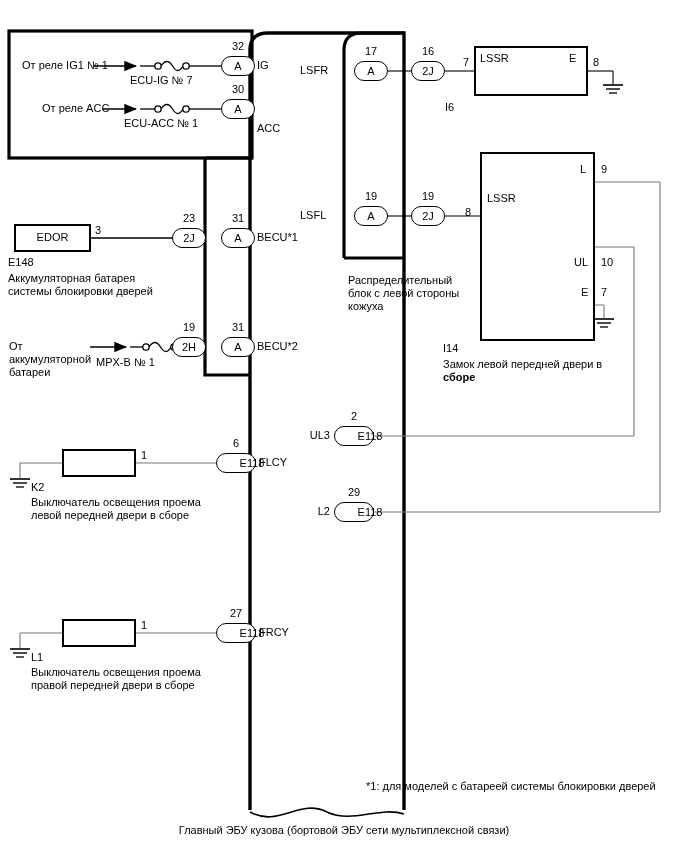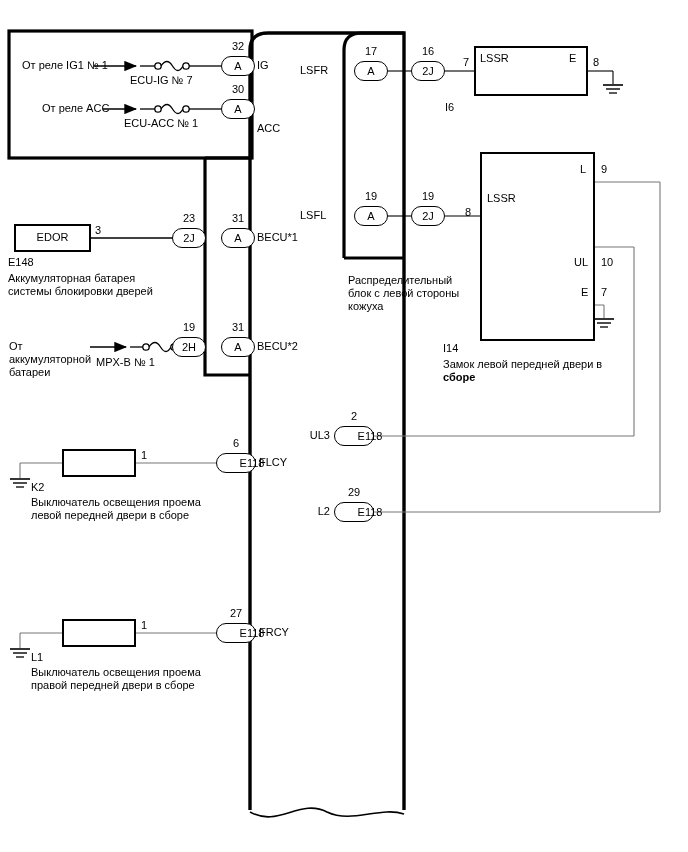--- a/index.html
+++ b/index.html
@@ -245,15 +245,17 @@
   <div class="lbl" style="left:141px;top:449px;">1</div>
   <div class="lbl" style="left:31px;top:481px;">K2</div>
   <div class="lbl" style="left:31px;top:496px;">Выключатель освещения проема</div>
   <div class="lbl" style="left:31px;top:509px;">левой передней двери в сборе</div>
 
   <div class="lbl" style="left:141px;top:619px;">1</div>
   <div class="lbl" style="left:31px;top:651px;">L1</div>
   <div class="lbl" style="left:31px;top:666px;">Выключатель освещения проема</div>
   <div class="lbl" style="left:31px;top:679px;">правой передней двери в сборе</div>
 
-
+  <div class="lbl" style="left:366px;top:780px;">*1: для моделей с батареей системы блокировки дверей</div>
+
+  <div class="lbl c" style="left:0px;top:824px;width:688px;">Главный ЭБУ кузова (бортовой ЭБУ сети мультиплексной связи)</div>
 
 </div>
 
 </body></html>

